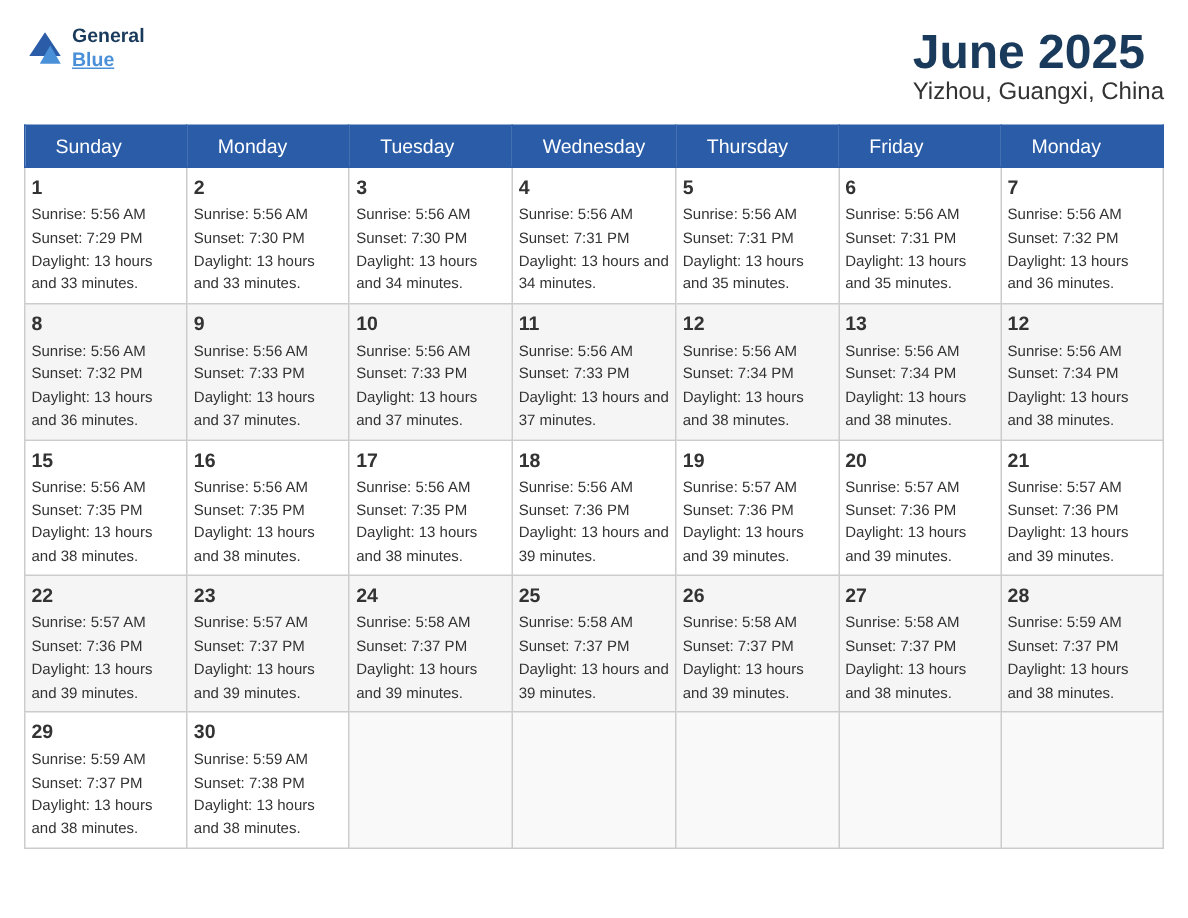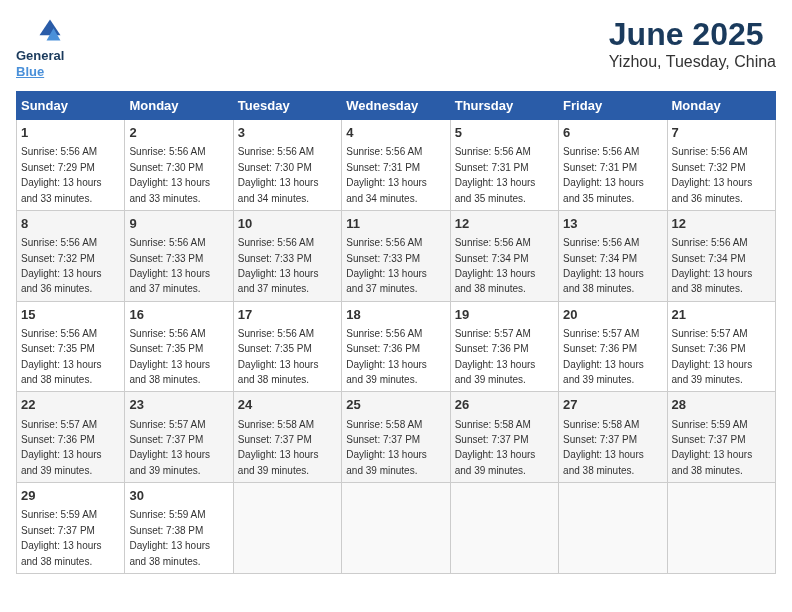--- a/index.html
+++ b/index.html
@@ -11,23 +11,22 @@
       padding: 16px;
     }
     .header {
       display: flex;
       align-items: flex-start;
       justify-content: space-between;
       margin-bottom: 12px;
     }
     .logo {
       display: flex;
-      align-items: flex-end;
+      align-items: center;
       gap: 4px;
-      flex-direction: column;
     }
     .logo-text {
       display: flex;
       flex-direction: column;
       font-size: 13px;
       font-weight: bold;
       color: #1a3a5c;
       line-height: 1.2;
     }
     .logo-text span:first-child { color: #1a3a5c; }
@@ -50,24 +49,24 @@
       color: #333;
     }
     .calendar {
       width: 100%;
       border-collapse: collapse;
       font-size: 11px;
     }
     .calendar thead tr th {
       background: #2a5ca8;
       color: #fff;
-      padding: 6px 4px;
+      padding: 6px 20px;
       text-align: left;
       font-size: 13px;
-      font-weight: bold;
+      font-weight: normal;
       border: 1px solid #2a5ca8;
     }
     .calendar tbody tr td {
       vertical-align: top;
       border: 1px solid #ccc;
       padding: 4px;
       width: calc(100% / 7);
       min-height: 80px;
       color: #333;
       line-height: 1.4;
@@ -101,21 +100,21 @@
       <polygon points="16,4 28,22 4,22" fill="#2a5ca8"></polygon>
       <polygon points="20,14 28,28 12,28" fill="#4a90d9"></polygon>
     </svg>
     <div class="logo-text">
       <span>General</span>
       <span>Blue</span>
     </div>
   </div>
   <div class="title-block">
     <h1>June 2025</h1>
-    <h2>Yizhou, Tuesday, China</h2>
+    <h2>Yizhou, Guangxi, China</h2>
   </div>
 </div>
 
 <table class="calendar">
   <thead>
     <tr>
       <th>Sunday</th>
       <th>Monday</th>
       <th>Tuesday</th>
       <th>Wednesday</th>

